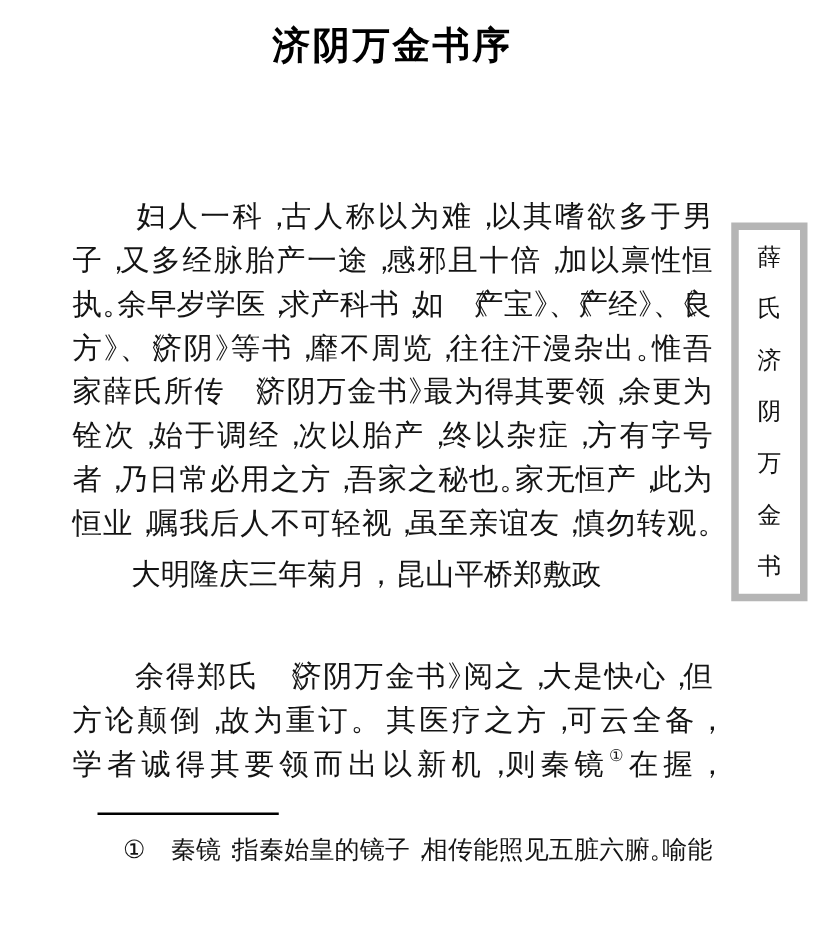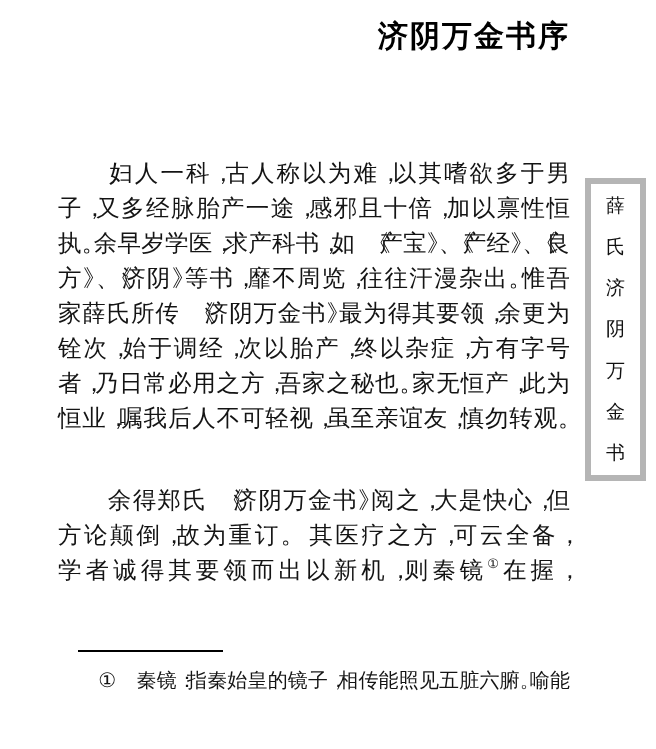--- a/index.html
+++ b/index.html
@@ -2,21 +2,21 @@
 <html><head>
 <meta charset="utf-8">
 <style>
   html,body{margin:0;padding:0;background:#ffffff;}
   .page{
     position:relative;width:656px;height:749px;background:#ffffff;
     font-family:"Liberation Sans",sans-serif;color:#141414;overflow:hidden;
   }
   .title{
     position:absolute;left:58px;top:16px;width:512px;margin:0;
-    text-align:right;font-size:30px;font-weight:bold;letter-spacing:2px;color:#000;
+    text-align:center;font-size:30px;font-weight:bold;letter-spacing:2px;color:#000;
   }
   .textcol{position:absolute;left:58px;top:156px;width:512px;font-size:23.5px;}
   .line{height:35px;line-height:35px;white-space:pre;}
   .line.just{display:flex;justify-content:space-between;align-items:center;}
   .line.just span{display:inline-block;white-space:pre;}
   span.hsp{width:.5em;}
   span.fsp{width:1em;}
   span.pl{width:.5em;}
   span.pr{width:.5em;}
   span.sup{font-size:13px;align-self:flex-start;line-height:1;margin-top:4px;}
@@ -45,20 +45,23 @@
       <div class="para ">
         <div class="line just"><span class="fsp"></span><span class="fsp"></span><span>妇</span><span>人</span><span>一</span><span>科</span><span class="pl">，</span><span>古</span><span>人</span><span>称</span><span>以</span><span>为</span><span>难</span><span class="pl">，</span><span>以</span><span>其</span><span>嗜</span><span>欲</span><span>多</span><span>于</span><span>男</span></div>
         <div class="line just"><span>子</span><span class="pl">，</span><span>又</span><span>多</span><span>经</span><span>脉</span><span>胎</span><span>产</span><span>一</span><span>途</span><span class="pl">，</span><span>感</span><span>邪</span><span>且</span><span>十</span><span>倍</span><span class="pl">，</span><span>加</span><span>以</span><span>禀</span><span>性</span><span>恒</span></div>
         <div class="line just"><span>执</span><span class="pl">。</span><span>余</span><span>早</span><span>岁</span><span>学</span><span>医</span><span class="pl">，</span><span>求</span><span>产</span><span>科</span><span>书</span><span class="pl">，</span><span>如</span><span class="hsp"></span><span class="pr">《</span><span>产</span><span>宝</span><span class="pl">》</span><span class="pl">、</span><span class="pr">《</span><span>产</span><span>经</span><span class="pl">》</span><span class="pl">、</span><span class="pr">《</span><span>良</span></div>
         <div class="line just"><span>方</span><span class="pl">》</span><span class="pl">、</span><span class="pr">《</span><span>济</span><span>阴</span><span class="pl">》</span><span>等</span><span>书</span><span class="pl">，</span><span>靡</span><span>不</span><span>周</span><span>览</span><span class="pl">，</span><span>往</span><span>往</span><span>汗</span><span>漫</span><span>杂</span><span>出</span><span class="pl">。</span><span>惟</span><span>吾</span></div>
         <div class="line just"><span>家</span><span>薛</span><span>氏</span><span>所</span><span>传</span><span class="hsp"></span><span class="pr">《</span><span>济</span><span>阴</span><span>万</span><span>金</span><span>书</span><span class="pl">》</span><span>最</span><span>为</span><span>得</span><span>其</span><span>要</span><span>领</span><span class="pl">，</span><span>余</span><span>更</span><span>为</span></div>
         <div class="line just"><span>铨</span><span>次</span><span class="pl">，</span><span>始</span><span>于</span><span>调</span><span>经</span><span class="pl">，</span><span>次</span><span>以</span><span>胎</span><span>产</span><span class="pl">，</span><span>终</span><span>以</span><span>杂</span><span>症</span><span class="pl">，</span><span>方</span><span>有</span><span>字</span><span>号</span></div>
         <div class="line just"><span>者</span><span class="pl">，</span><span>乃</span><span>日</span><span>常</span><span>必</span><span>用</span><span>之</span><span>方</span><span class="pl">，</span><span>吾</span><span>家</span><span>之</span><span>秘</span><span>也</span><span class="pl">。</span><span>家</span><span>无</span><span>恒</span><span>产</span><span class="pl">，</span><span>此</span><span>为</span></div>
         <div class="line just"><span>恒</span><span>业</span><span class="pl">，</span><span>嘱</span><span>我</span><span>后</span><span>人</span><span>不</span><span>可</span><span>轻</span><span>视</span><span class="pl">，</span><span>虽</span><span>至</span><span>亲</span><span>谊</span><span>友</span><span class="pl">，</span><span>慎</span><span>勿</span><span>转</span><span>观</span><span class="pl">。</span></div>
       </div>
+      <div class="para para-date">
+        <div class="line">　　大明隆庆三年菊月，昆山平桥郑敷政</div>
+      </div>
       <div class="para para-2">
         <div class="line just"><span class="fsp"></span><span class="fsp"></span><span>余</span><span>得</span><span>郑</span><span>氏</span><span class="hsp"></span><span class="pr">《</span><span>济</span><span>阴</span><span>万</span><span>金</span><span>书</span><span class="pl">》</span><span>阅</span><span>之</span><span class="pl">，</span><span>大</span><span>是</span><span>快</span><span>心</span><span class="pl">，</span><span>但</span></div>
         <div class="line just"><span>方</span><span>论</span><span>颠</span><span>倒</span><span class="pl">，</span><span>故</span><span>为</span><span>重</span><span>订</span><span class="pl">。</span><span class="hsp"></span><span>其</span><span>医</span><span>疗</span><span>之</span><span>方</span><span class="pl">，</span><span>可</span><span>云</span><span>全</span><span>备</span><span class="pl">，</span></div>
         <div class="line just"><span>学</span><span>者</span><span>诚</span><span>得</span><span>其</span><span>要</span><span>领</span><span>而</span><span>出</span><span>以</span><span>新</span><span>机</span><span class="pl">，</span><span>则</span><span>秦</span><span>镜</span><span class="sup">①</span><span>在</span><span>握</span><span class="pl">，</span></div>
       </div>
     </div>
 
   <div class="footnote">
     <div class="divider" style="border-top-color: rgb(0, 0, 0);"></div>
     <div id="footnote-lines">

